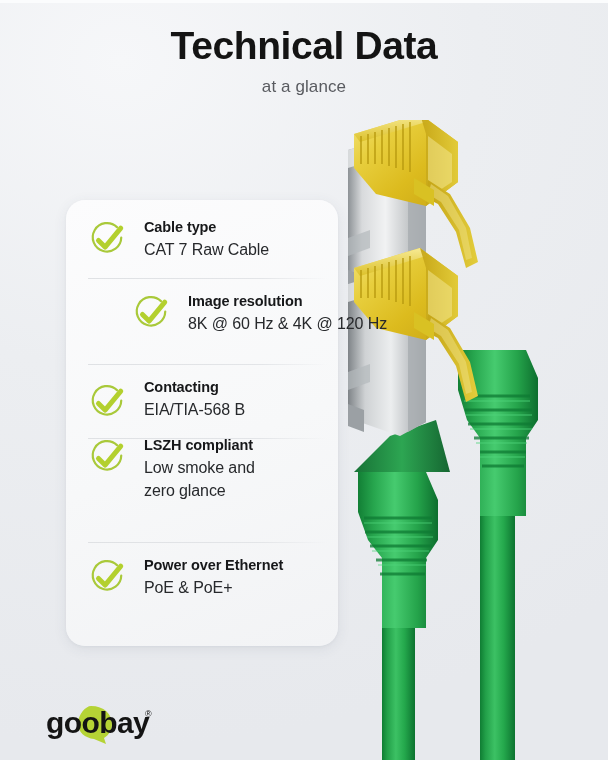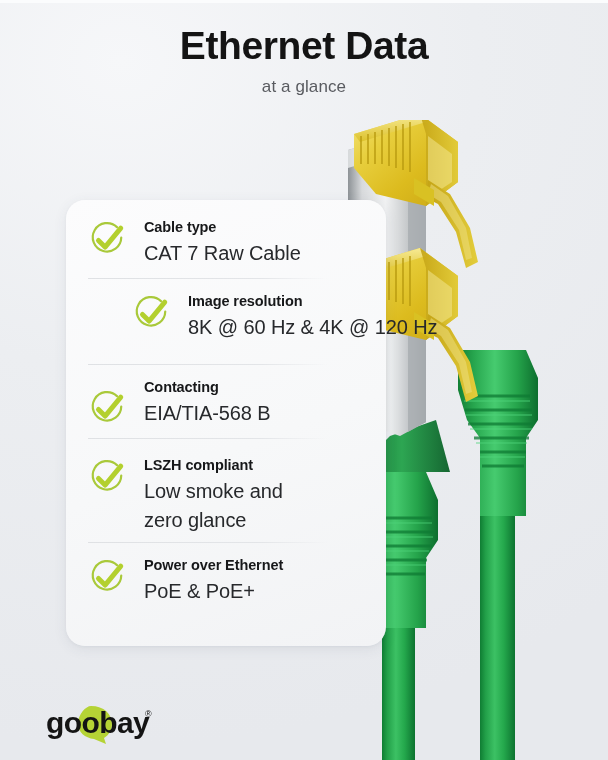--- a/index.html
+++ b/index.html
@@ -25,21 +25,21 @@
   .title {
     font-size:39px; font-weight:700; color:#141414;
     letter-spacing:-0.4px; line-height:1.15;
   }
   .subtitle {
     font-size:17px; font-weight:400; color:#595b60;
     letter-spacing:0.1px; margin-top:8px;
   }
   
   .card {
-    position:absolute; left:66px; top:200px; width:320px; height:446px;
+    position:absolute; left:66px; top:200px; width:272px; height:446px;
     background:linear-gradient(160deg,#fcfcfd 0%,#f7f8f9 55%,#f2f3f5 100%);
     border-radius:19px;
     box-shadow:0 3px 14px rgba(60,70,90,.085), 0 1px 3px rgba(60,70,90,.05);
     z-index:25;
   }
   .rows { position:absolute; left:0; top:0; width:320px; }
   .row {
     position:relative; display:flex; align-items:flex-start;
     padding:0 14px 0 22px;
   }
@@ -47,21 +47,21 @@
     position:absolute; left:22px; width:240px; height:1px;
     background:linear-gradient(to right,#dfe1e4 0%,#e3e5e8 72%,rgba(227,229,232,0) 100%);
   }
   .check { width:38px; height:38px; flex:none; margin-top:2px; }
   .txt { margin-left:18px; padding-top:0px; }
   .k {
     font-size:14.5px; font-weight:700; color:#17181a;
     letter-spacing:-0.1px; line-height:1.35; white-space:nowrap;
   }
   .v {
-    font-size:20px; font-weight:400; color:#27292c;
+    font-size:16px; font-weight:400; color:#27292c;
     letter-spacing:-0.1px; line-height:1.42; margin-top:1px; white-space:nowrap;
   }
   
   .logo { position:absolute; left:44px; top:702px; z-index:30; }
   
   .art { position:absolute; left:330px; top:120px; width:278px; height:640px; z-index:15; }
 </style>
 </head>
 <body>
 
@@ -217,21 +217,21 @@
         <path d="M158 -28 L182 -10 L182 18 L158 34 Z" fill="#f3e68e" opacity="0.55"></path>
 
         <path d="M158 16 L180 30 L200 64 L208 98 L196 104 L186 68 L168 40 L156 34 Z" fill="url(#gGoldDark)"></path>
         <path d="M161 20 L178 32 L196 64 L202 94 L196 96 L189 66 L171 38 L158 30 Z" fill="#f0e285" opacity="0.5"></path>
         <path d="M144 14 L164 26 L164 42 L144 30 Z" fill="#d9c123"></path>
       </g>
     </svg>
   </div>
 
   <div class="header">
-    <div class="title">Ethernet Data</div>
+    <div class="title">Technical Data</div>
     <div class="subtitle">at a glance</div>
   </div>
 
   <div class="card">
     <div class="rows" id="rows">
         <div class="row" style="position: absolute; top: 18px;">
           <span class="check"><svg viewBox="0 0 40 40" width="38" height="38">
               <path d="M30.5 7.5 A15 15 0 1 0 35 18.5" fill="none" stroke="#a9c93a" stroke-width="2.3" stroke-linecap="round"></path>
               <path d="M11 21.5 L18 28.5 L34.5 8.5" fill="none" stroke="#b3d02e" stroke-width="5.2" stroke-linecap="round" stroke-linejoin="round"></path>
             </svg></span>
@@ -253,21 +253,21 @@
         <div class="row" style="position: absolute; top: 178px; align-items: flex-end;">
           <span class="check"><svg viewBox="0 0 40 40" width="38" height="38">
               <path d="M30.5 7.5 A15 15 0 1 0 35 18.5" fill="none" stroke="#a9c93a" stroke-width="2.3" stroke-linecap="round"></path>
               <path d="M11 21.5 L18 28.5 L34.5 8.5" fill="none" stroke="#b3d02e" stroke-width="5.2" stroke-linecap="round" stroke-linejoin="round"></path>
             </svg></span>
           <div class="txt">
             <div class="k">Contacting</div>
             <div class="v">EIA/TIA-568 B</div>
           </div>
         </div>
-        <div class="row" style="position: absolute; top: 256px;">
+        <div class="row" style="position: absolute; top: 236px;">
           <span class="check"><svg viewBox="0 0 40 40" width="38" height="38">
               <path d="M30.5 7.5 A15 15 0 1 0 35 18.5" fill="none" stroke="#a9c93a" stroke-width="2.3" stroke-linecap="round"></path>
               <path d="M11 21.5 L18 28.5 L34.5 8.5" fill="none" stroke="#b3d02e" stroke-width="5.2" stroke-linecap="round" stroke-linejoin="round"></path>
             </svg></span>
           <div class="txt">
             <div class="k">LSZH compliant</div>
             <div class="v">Low smoke and</div>
             <div class="v">zero glance</div>
           </div>
         </div>

